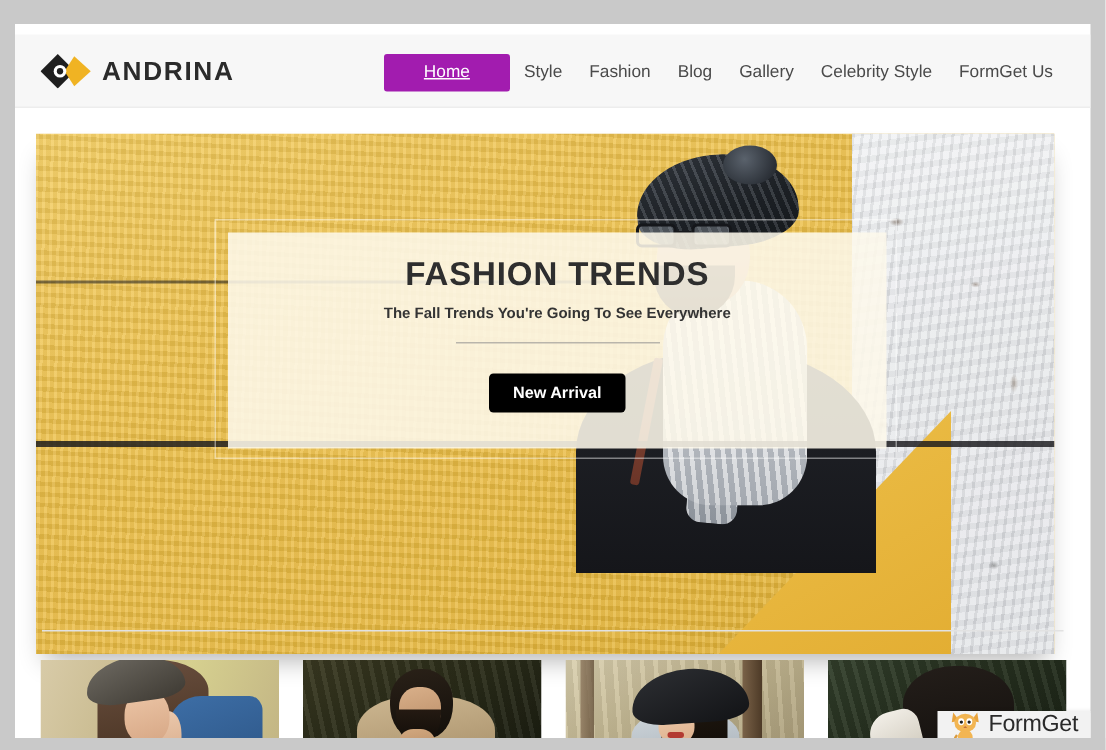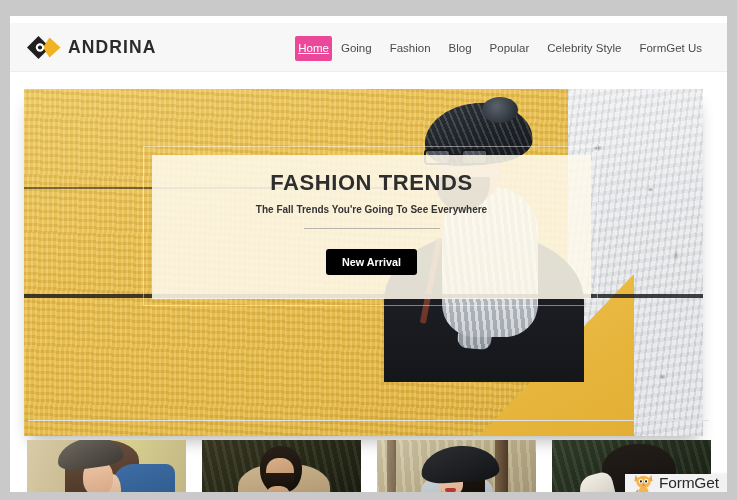--- a/index.html
+++ b/index.html
@@ -82,24 +82,24 @@
     color: #4a4a4a;
     padding: 5px 9px;
     text-decoration: none;
     white-space: nowrap;
     line-height: 15px;
     cursor: pointer;
     font-family: "Liberation Sans", sans-serif;
   }
 
   .nav-item.active {
-    background: #ec4899;
+    background: #a21caf;
     color: #ffffff;
     border-radius: 2px;
-    padding: 5px 3px;
+    padding: 5px 27px;
     text-decoration: underline;
   }
 
   
   .hero {
     position: absolute;
     left: 14px;
     top: 73px;
     width: 679px;
     height: 347px;
@@ -611,24 +611,24 @@
           <polygon points="22.5,1.5 33.5,11.5 22.5,21.5 16,11.5" fill="#f0b323"></polygon>
           <circle cx="13" cy="11.5" r="4.2" fill="#ffffff"></circle>
           <circle cx="13" cy="11.5" r="2.1" fill="#1f1f1f"></circle>
         </svg>
       </span>
       <span class="logo-text">ANDRINA</span>
     </div>
 
     <nav class="main-nav">
       <a class="nav-item active" href="#">Home</a>
-      <a class="nav-item" href="#">Going</a>
+      <a class="nav-item" href="#">Style</a>
       <a class="nav-item" href="#">Fashion</a>
       <a class="nav-item" href="#">Blog</a>
-      <a class="nav-item" href="#">Popular</a>
+      <a class="nav-item" href="#">Gallery</a>
       <a class="nav-item" href="#">Celebrity Style</a>
       <a class="nav-item" href="#">FormGet Us</a>
     </nav>
 
   </header>
 
   <section class="hero">
 
     <div class="hero-wall-yellow"></div>
     <div class="hero-wall-white"></div>

